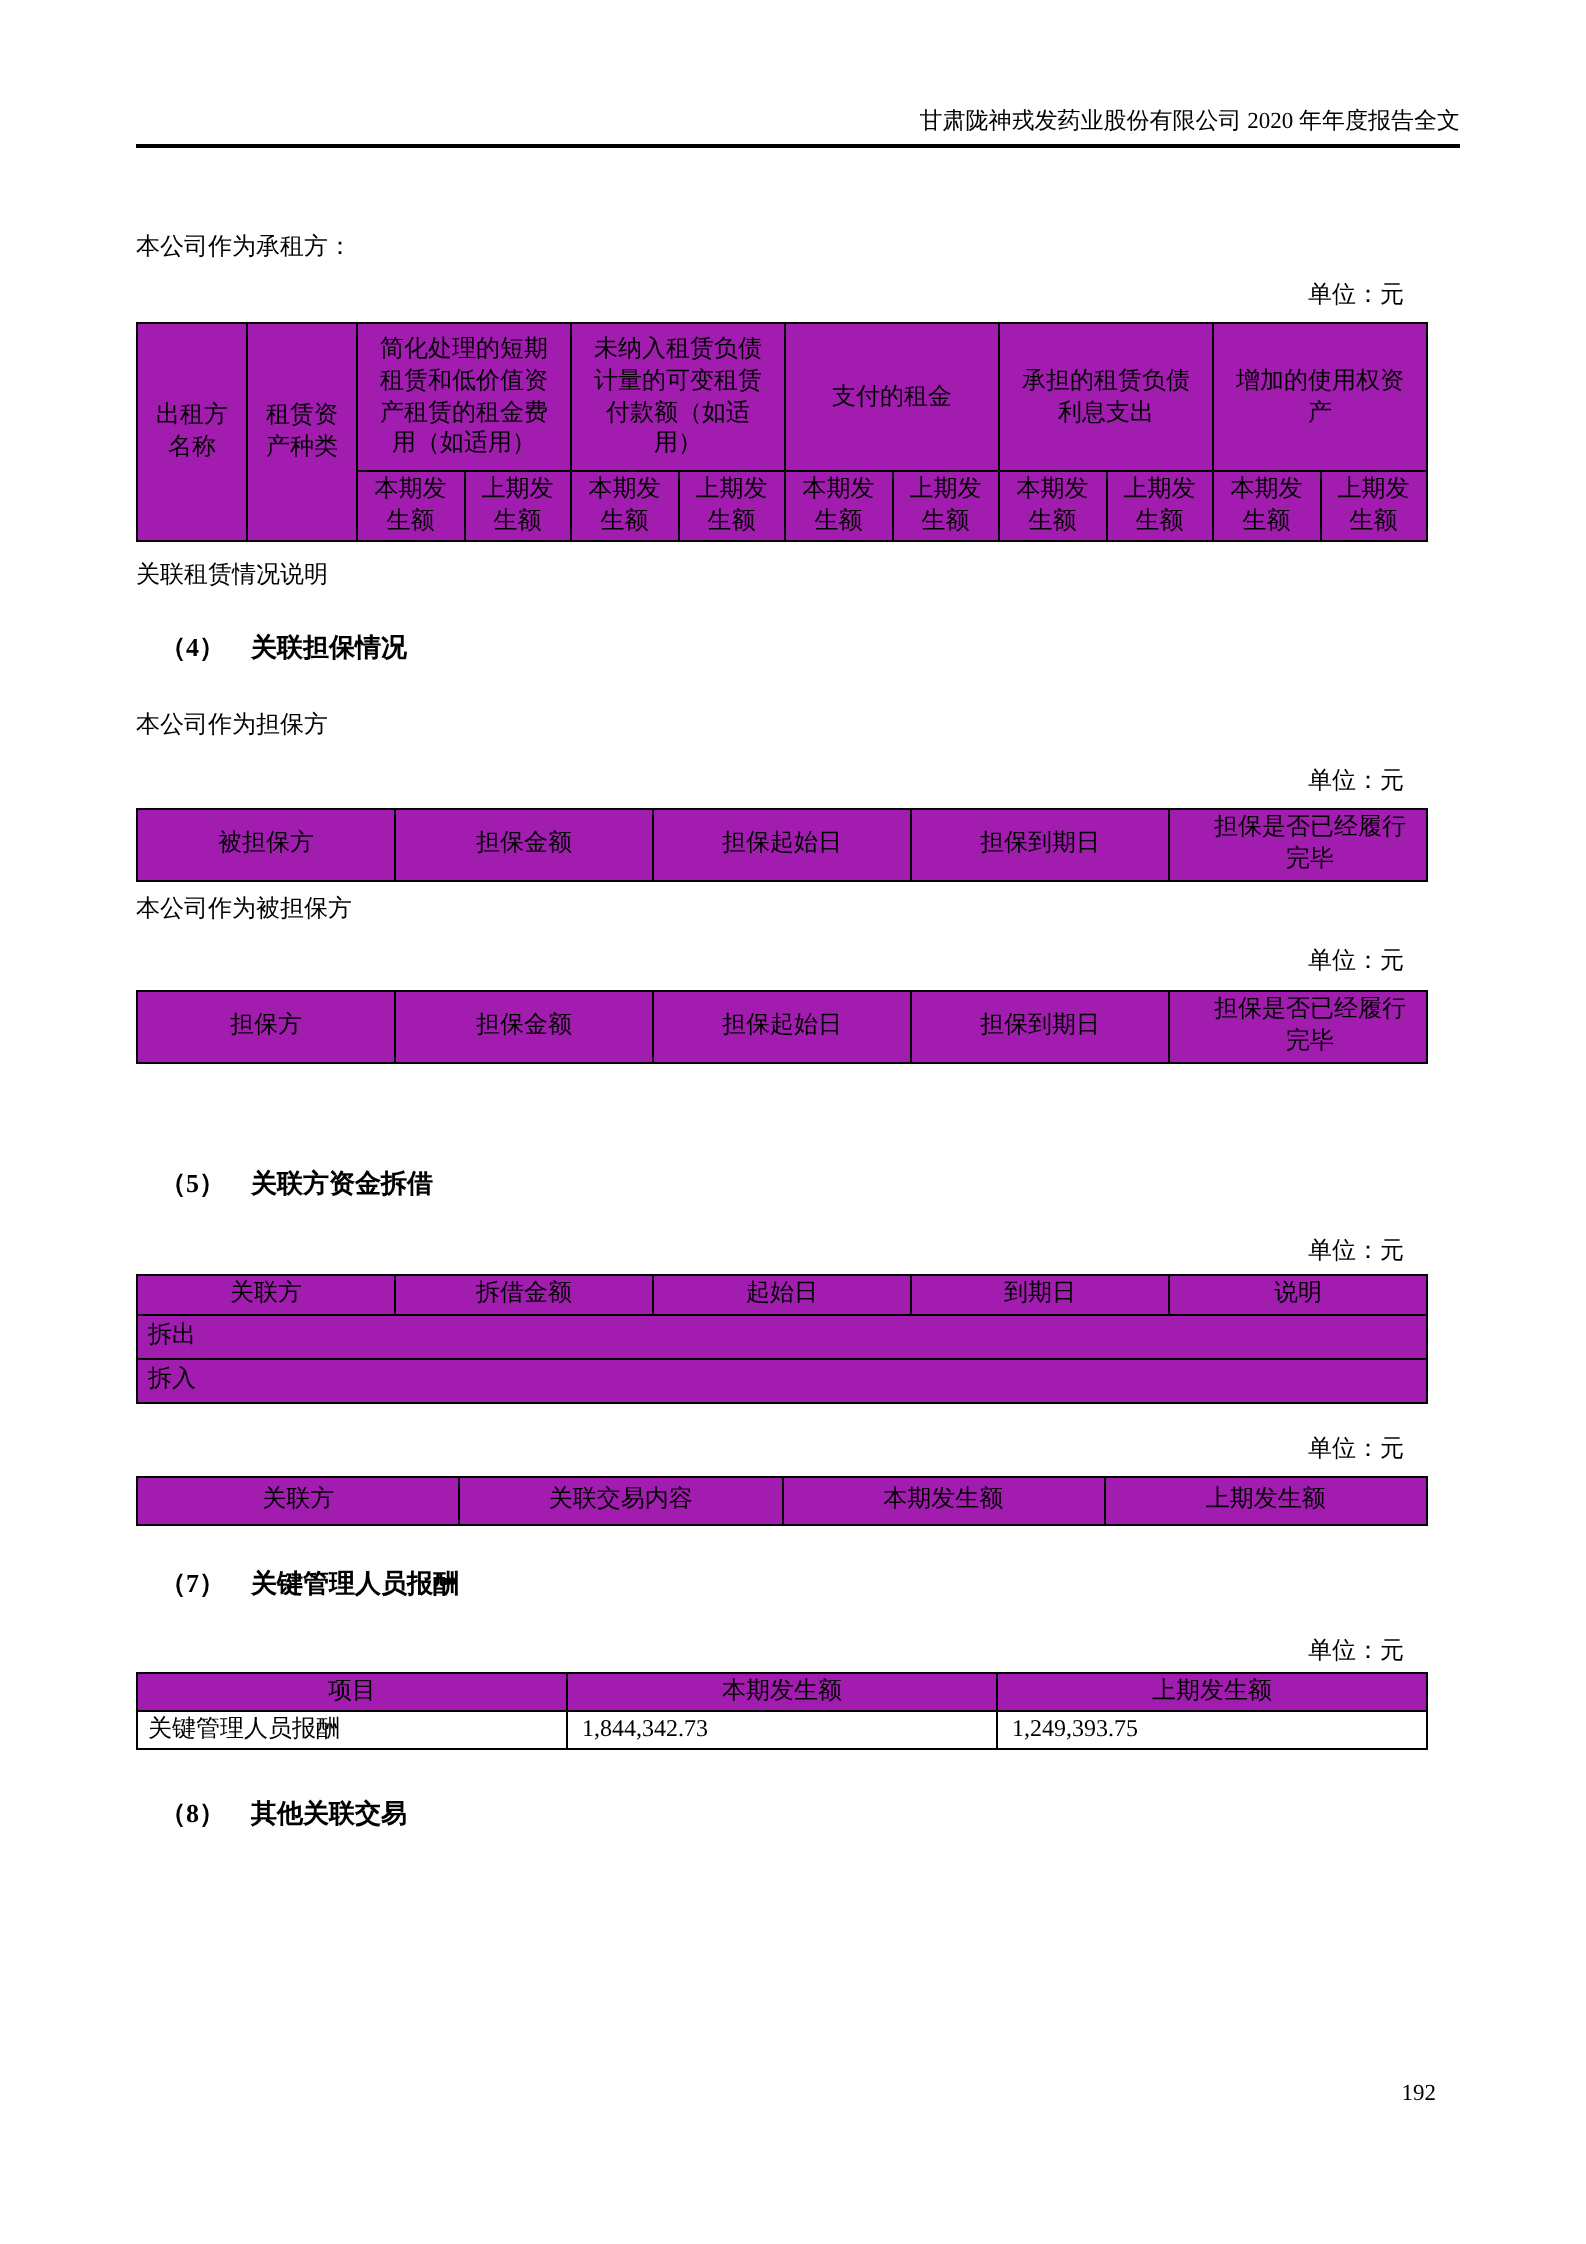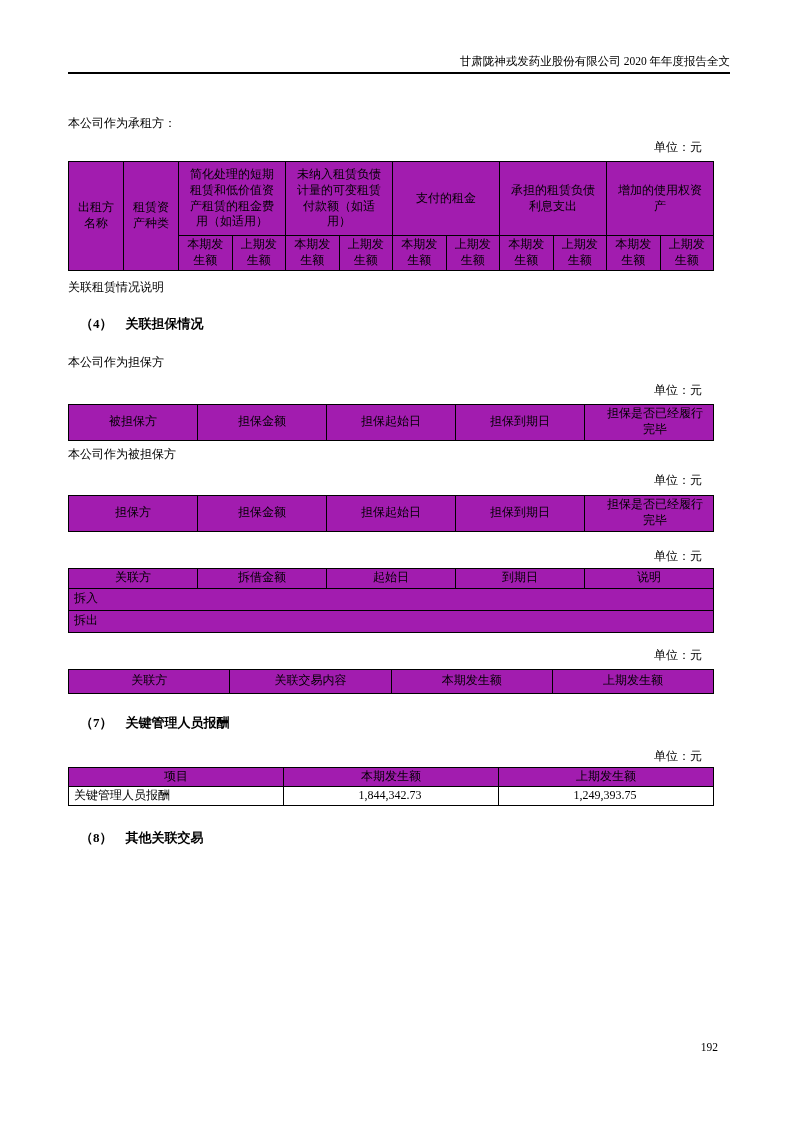--- a/index.html
+++ b/index.html
@@ -47,21 +47,21 @@
   }
   td.shade{background:#a21caf;}
   tr.r-main{height:74px;}
   tr.r-sub{height:32px;}
   tr.r-g{height:36px;margin-left:20px;}
   tr.r-s{height:20px;}
   tr.r-row{height:22px;}
   tr.r-t5{height:24px;}
   tr.r-t6{height:19px;}
   td.left{text-align:left;padding-left:5px;}
-  td.num-right{text-align:center;padding-right:9px;}
+  td.num-right{text-align:left;padding-right:9px;}
   td.wrap9{padding-left:20px;padding-right:8px;}
 
   .page-number{
     position:absolute;top:1040px;right:75px;
     font-size:11.5px;line-height:14px;
   }
 </style>
 </head>
 <body>
 
@@ -163,44 +163,47 @@
         <td class="shade">担保方</td>
         <td class="shade">担保金额</td>
         <td class="shade">担保起始日</td>
         <td class="shade">担保到期日</td>
         <td class="shade wrap9">担保是否已经履行完毕</td>
       </tr>
     </tbody>
       </table>
 
 
+    <h3 class="heading" style="margin-top:51px">
+      <span class="num">（5）</span><span>关联方资金拆借</span>
+    </h3>
 
     <p class="unit" style="margin-top:16px">单位：元</p>
 
     <table style="margin-top:4px">
       <colgroup>
           <col style="width:129px">
           <col style="width:129px">
           <col style="width:129px">
           <col style="width:129px">
           <col style="width:129px">
         </colgroup>
       <tbody>
           <tr class="r-s">
         <td class="shade">关联方</td>
         <td class="shade">拆借金额</td>
         <td class="shade">起始日</td>
         <td class="shade">到期日</td>
         <td class="shade">说明</td>
       </tr>
       <tr class="r-row">
+        <td class="shade left" colspan="5">拆出</td>
+      </tr>
+      <tr class="r-row">
         <td class="shade left" colspan="5">拆入</td>
-      </tr>
-      <tr class="r-row">
-        <td class="shade left" colspan="5">拆出</td>
       </tr>
     </tbody>
       </table>
 
 
     <p class="unit" style="margin-top:14px">单位：元</p>
 
     <table style="margin-top:6px">
       <colgroup>
           <col style="width:161.25px">

